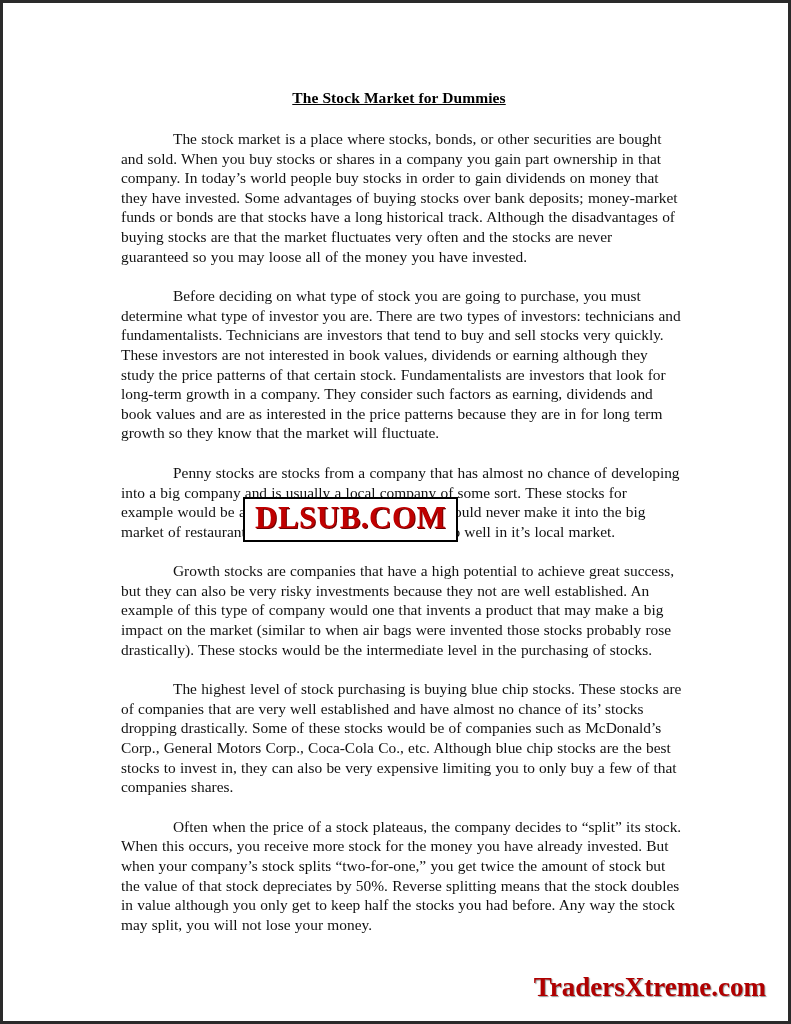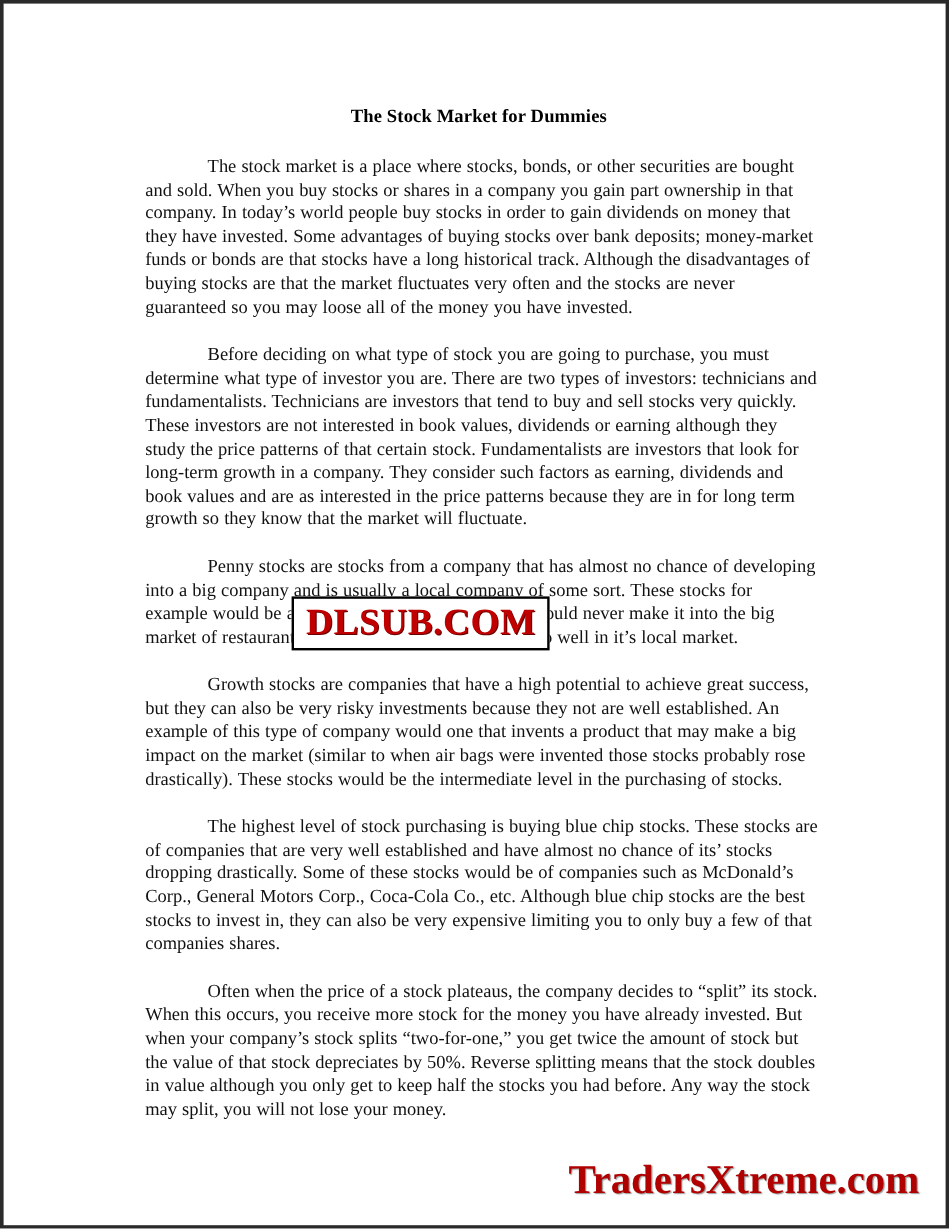--- a/index.html
+++ b/index.html
@@ -48,21 +48,21 @@
     text-shadow: 2px 2px 2px rgba(120,120,120,0.75);
     white-space: nowrap;
   }
 
   
   .wm-bottom {
     position: absolute;
     right: 22px;
     bottom: 18px;
     font-family: "Liberation Serif", serif;
-    font-size: 34px;
+    font-size: 27px;
     font-weight: bold;
     color: #b00000;
     text-shadow: 1px 1px 1px rgba(80,80,80,0.6);
     white-space: nowrap;
   }
 
   
   .wm-center {
     position: absolute;
     left: 240px;
@@ -83,20 +83,21 @@
   
   .doc {
     position: absolute;
     left: 113px;
     top: 86px;
     width: 566px;
   }
   .doc-title {
     text-align: center;
     font-size: 15.5px;
+    text-decoration: underline;
     margin: 0 0 22px 0;
     letter-spacing: 0.1px;
   }
   .para {
     font-size: 15.4px;
     line-height: 19.6px;
     text-align: left;
     margin: 0 0 20px 5px;
     text-indent: 52px;
     color: #111;

